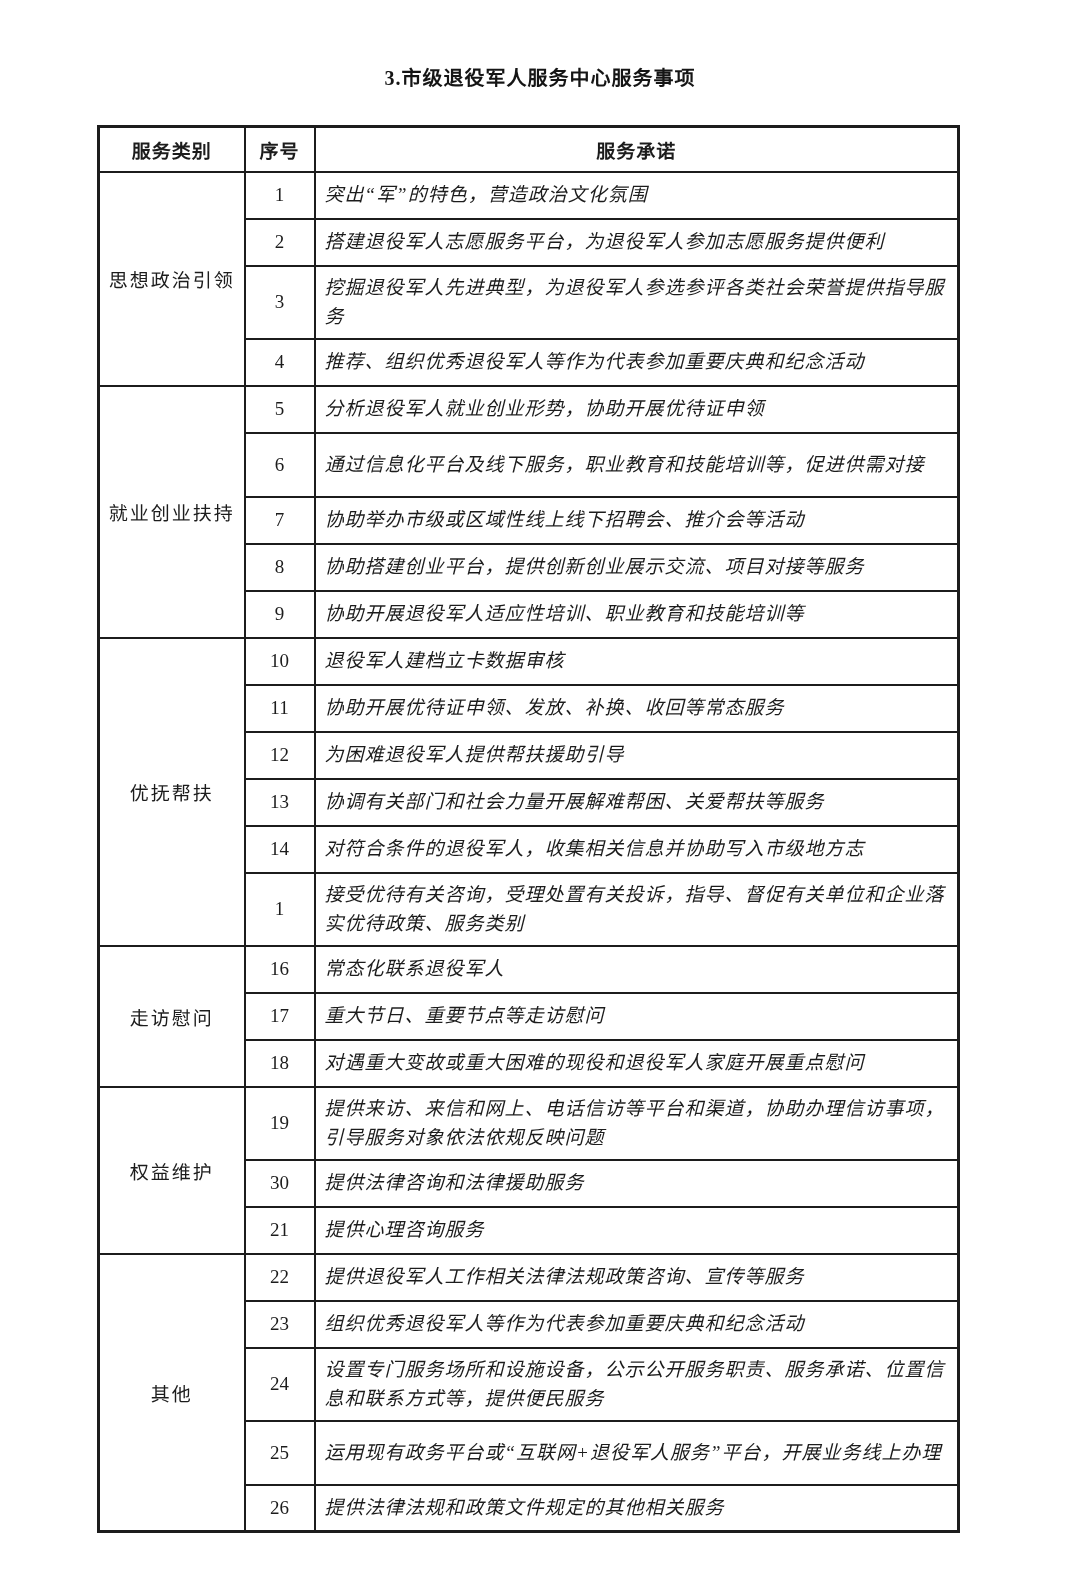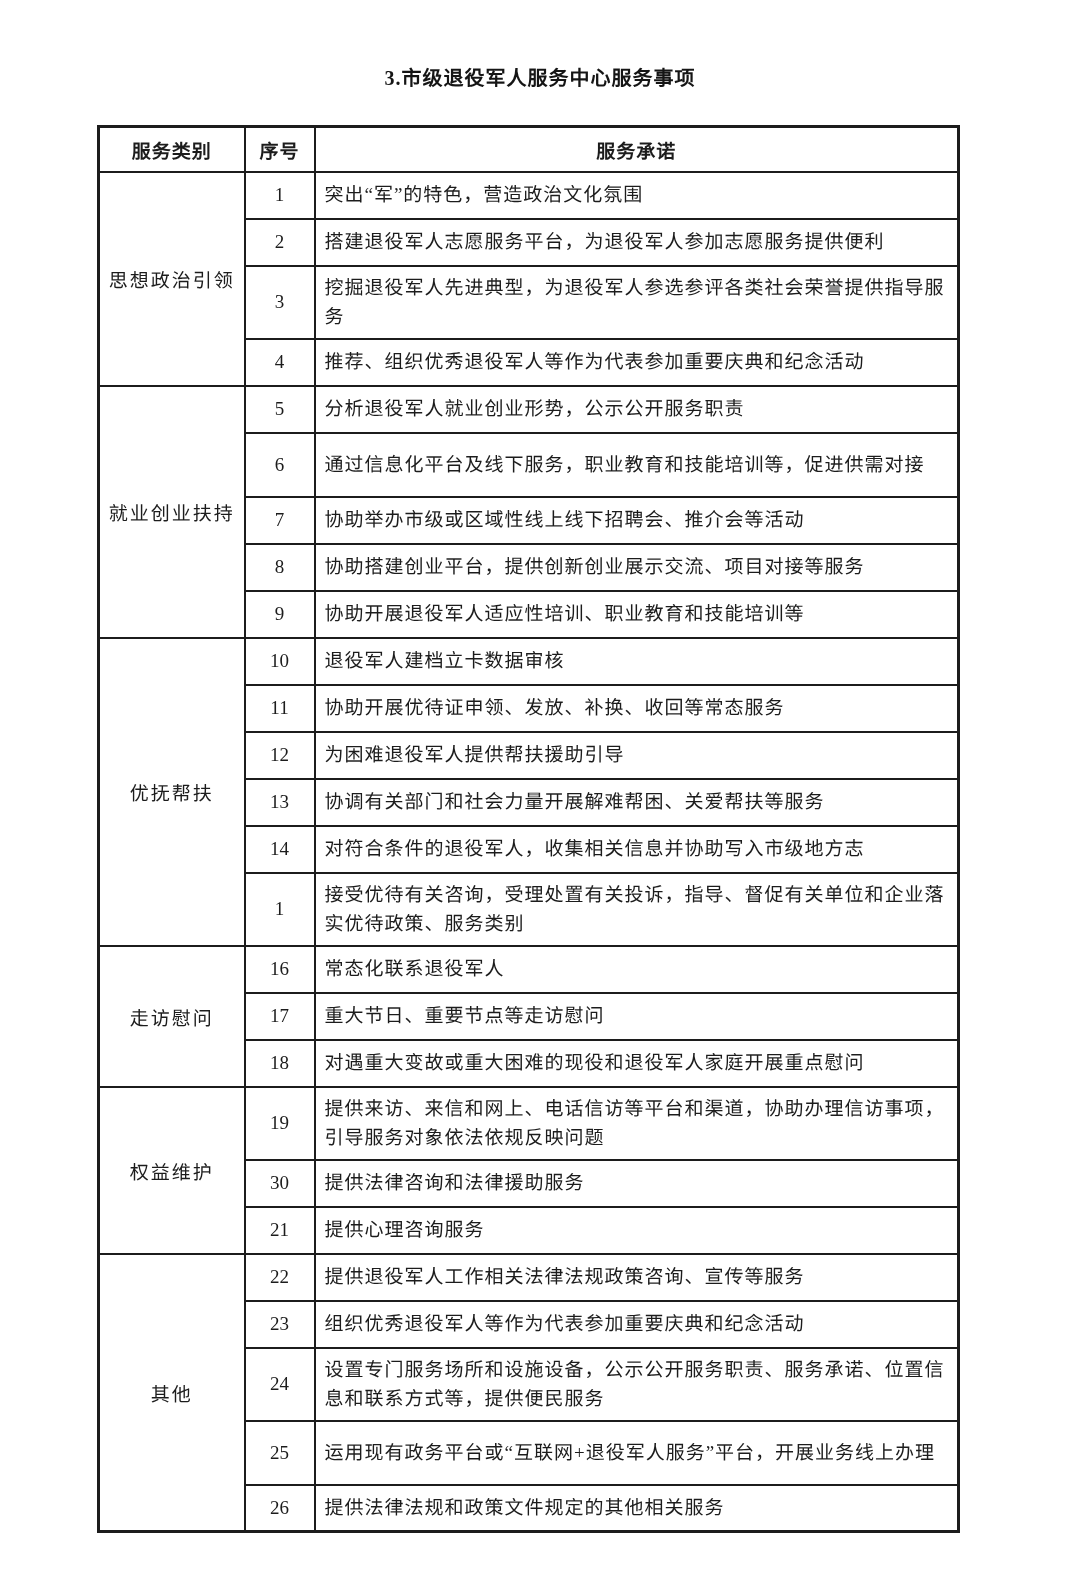--- a/index.html
+++ b/index.html
@@ -58,20 +58,21 @@
   td.no {
     text-align: center;
     padding: 2px 4px;
     font-family: "Liberation Serif", "DejaVu Serif", serif;
   }
   td.content {
     text-align: left;
     padding: 5px 8px 5px 9px;
     letter-spacing: 1px;
     line-height: 1.55;
+    font-style: italic;
   }
   tr.std  td { height: 47px; }
   tr.tall td { height: 64px; }
   tr.wrap td { height: 73px; }
 </style>
 </head>
 <body>
 
 <div class="page">
 
@@ -105,21 +106,21 @@
       <td class="content">挖掘退役军人先进典型，为退役军人参选参评各类社会荣誉提供指导服务</td>
     </tr>
     <tr class="std">
       <td class="no">4</td>
       <td class="content">推荐、组织优秀退役军人等作为代表参加重要庆典和纪念活动</td>
     </tr>
 
     <tr class="std">
       <td class="cat" rowspan="5">就业创业扶持</td>
       <td class="no">5</td>
-      <td class="content">分析退役军人就业创业形势，公示公开服务职责</td>
+      <td class="content">分析退役军人就业创业形势，协助开展优待证申领</td>
     </tr>
     <tr class="tall">
       <td class="no">6</td>
       <td class="content">通过信息化平台及线下服务，职业教育和技能培训等，促进供需对接</td>
     </tr>
     <tr class="std">
       <td class="no">7</td>
       <td class="content">协助举办市级或区域性线上线下招聘会、推介会等活动</td>
     </tr>
     <tr class="std">

